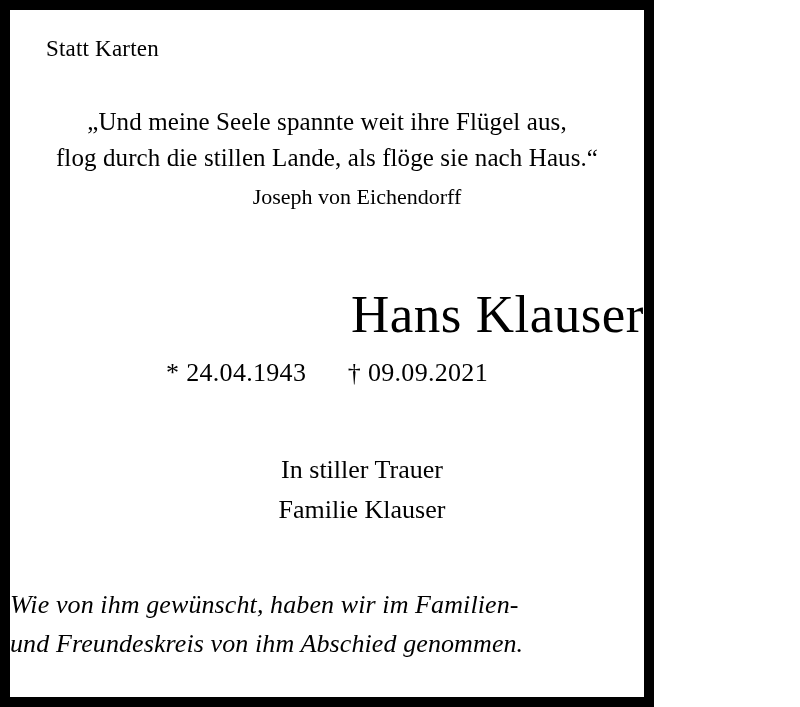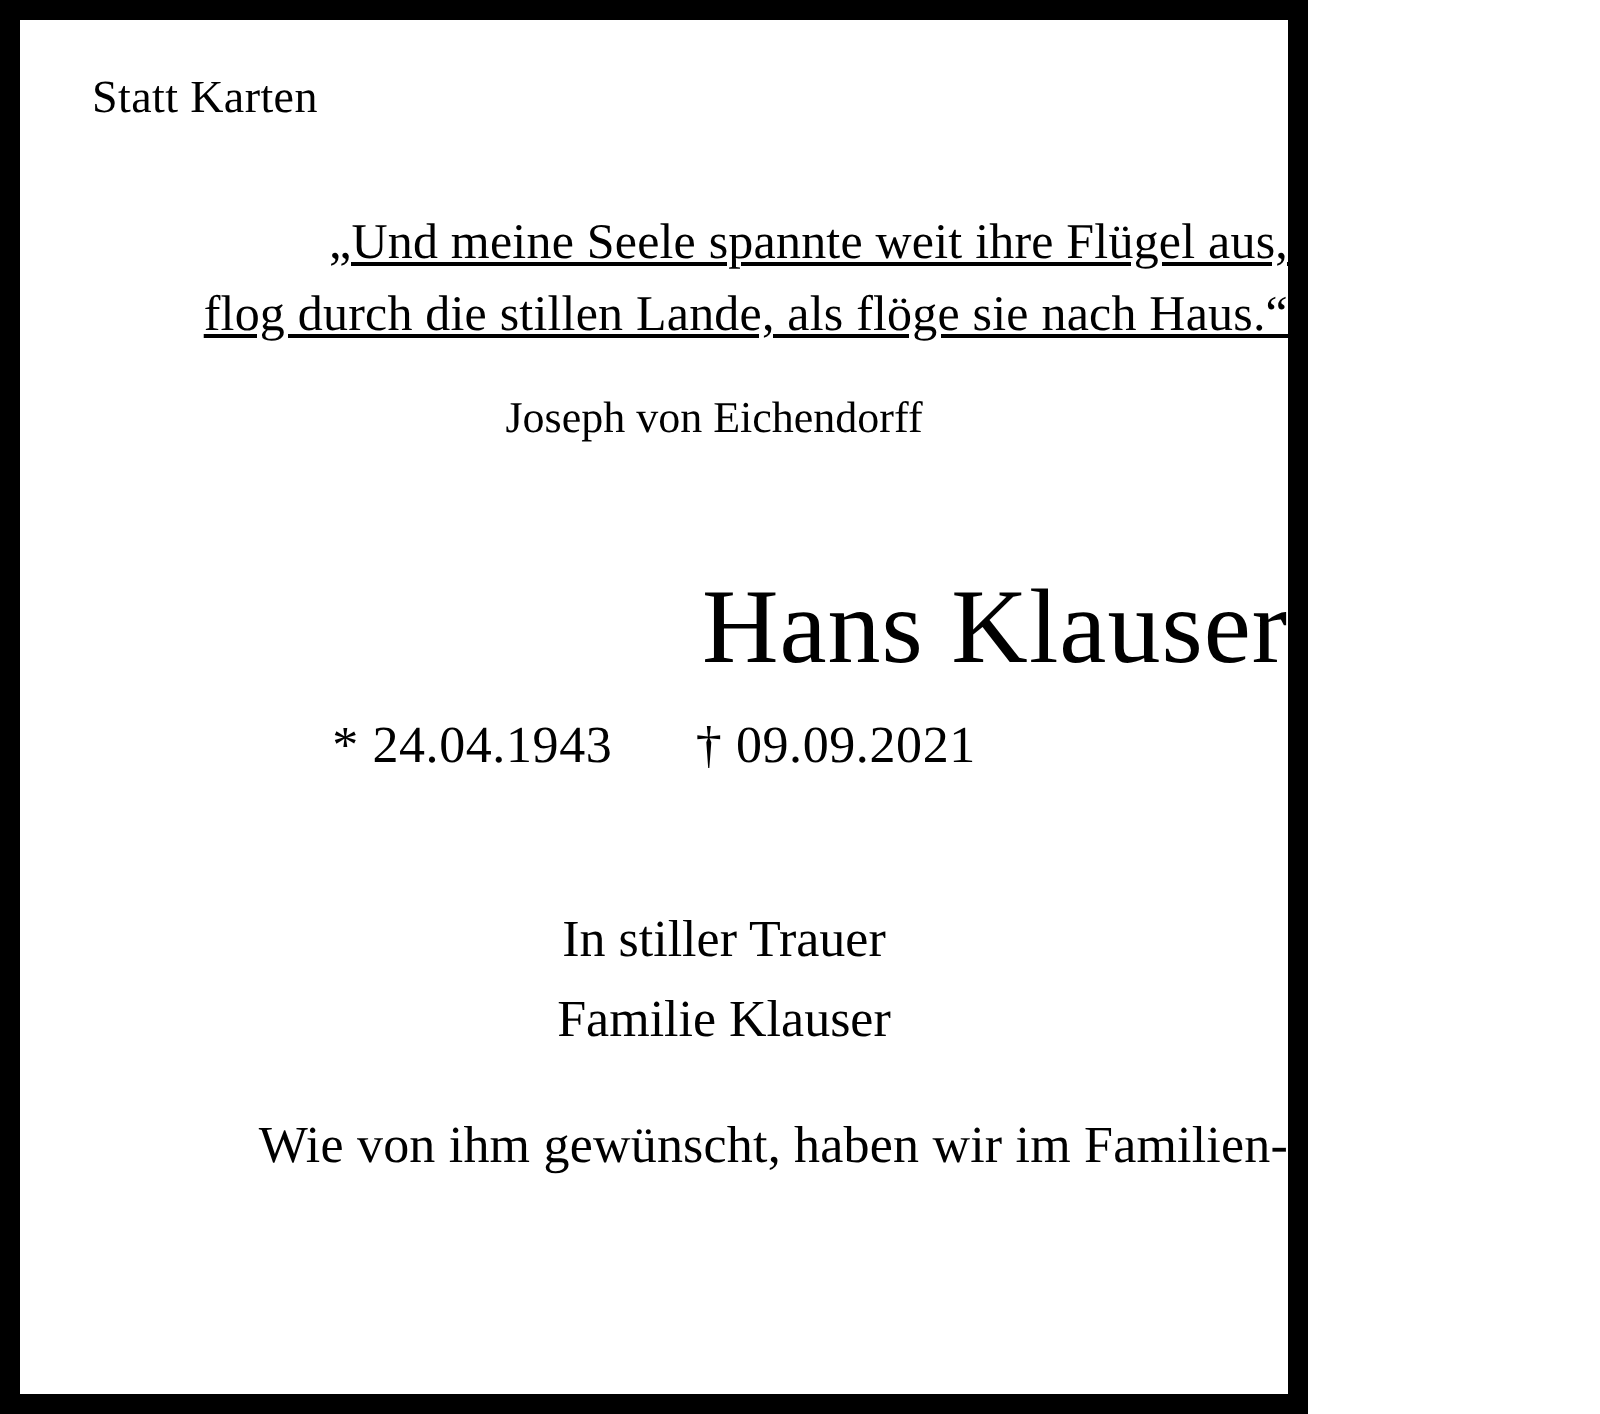--- a/index.html
+++ b/index.html
@@ -37,38 +37,36 @@
     top: 25px;
     font-size: 23px;
     line-height: 1.2;
     letter-spacing: 0.2px;
   }
   .quote-block {
     position: absolute;
     left: 0;
     right: 0;
     top: 94px;
-    text-align: right;
-    text-decoration: underline;
+    text-align: center;
   }
   .quote-line {
     font-size: 25px;
     line-height: 1.45;
     letter-spacing: 0.1px;
   }
   .quote-author {
     position: absolute;
     left: 0;
     right: 0;
     top: 174px;
     text-align: center;
     font-size: 22px;
     padding-left: 60px;
     box-sizing: border-box;
-    margin-top: 12px;
   }
   .name {
     position: absolute;
     left: 0;
     right: 0;
     top: 275px;
     text-align: right;
     font-size: 53px;
     line-height: 1.1;
     letter-spacing: 0.5px;
@@ -96,22 +94,23 @@
     box-sizing: border-box;
   }
   .mourning-line {
     font-size: 26px;
     line-height: 1.55;
   }
   .closing {
     position: absolute;
     left: 0;
     right: 0;
-    top: 543px;
-    text-align: right;
+    top: 575px;
+    text-align: left;
+    font-style: italic;
   }
   .closing-line {
     font-size: 26px;
     line-height: 1.5;
     letter-spacing: 0.1px;
   }
 </style>
 </head>
 <body>
 
@@ -137,16 +136,17 @@
       <span>09.09.2021</span>
     </div>
 
     <div class="mourning">
       <div class="mourning-line">In stiller Trauer</div>
       <div class="mourning-line">Familie Klauser</div>
     </div>
 
     <div class="closing">
       <div class="closing-line">Wie von ihm gewünscht, haben wir im Familien-</div>
+      <div class="closing-line">und Freundeskreis von ihm Abschied genommen.</div>
     </div>
 
   </div>
 </div>
 
 </body></html>

